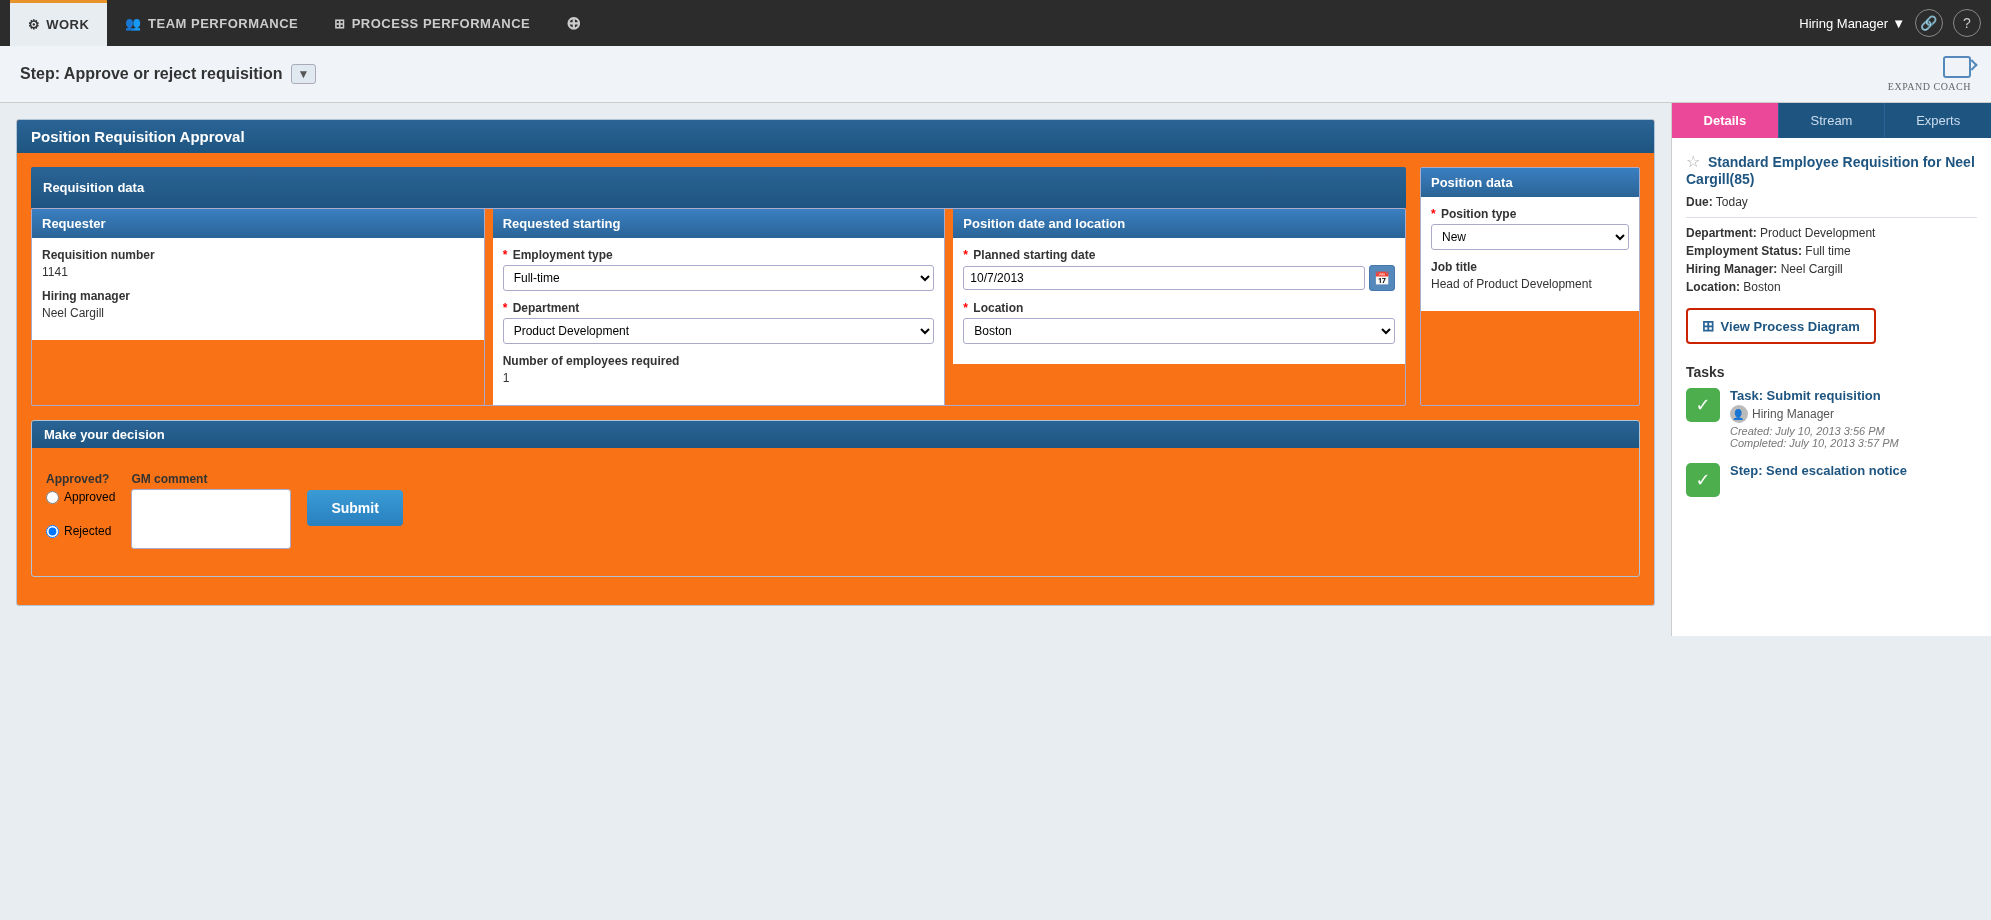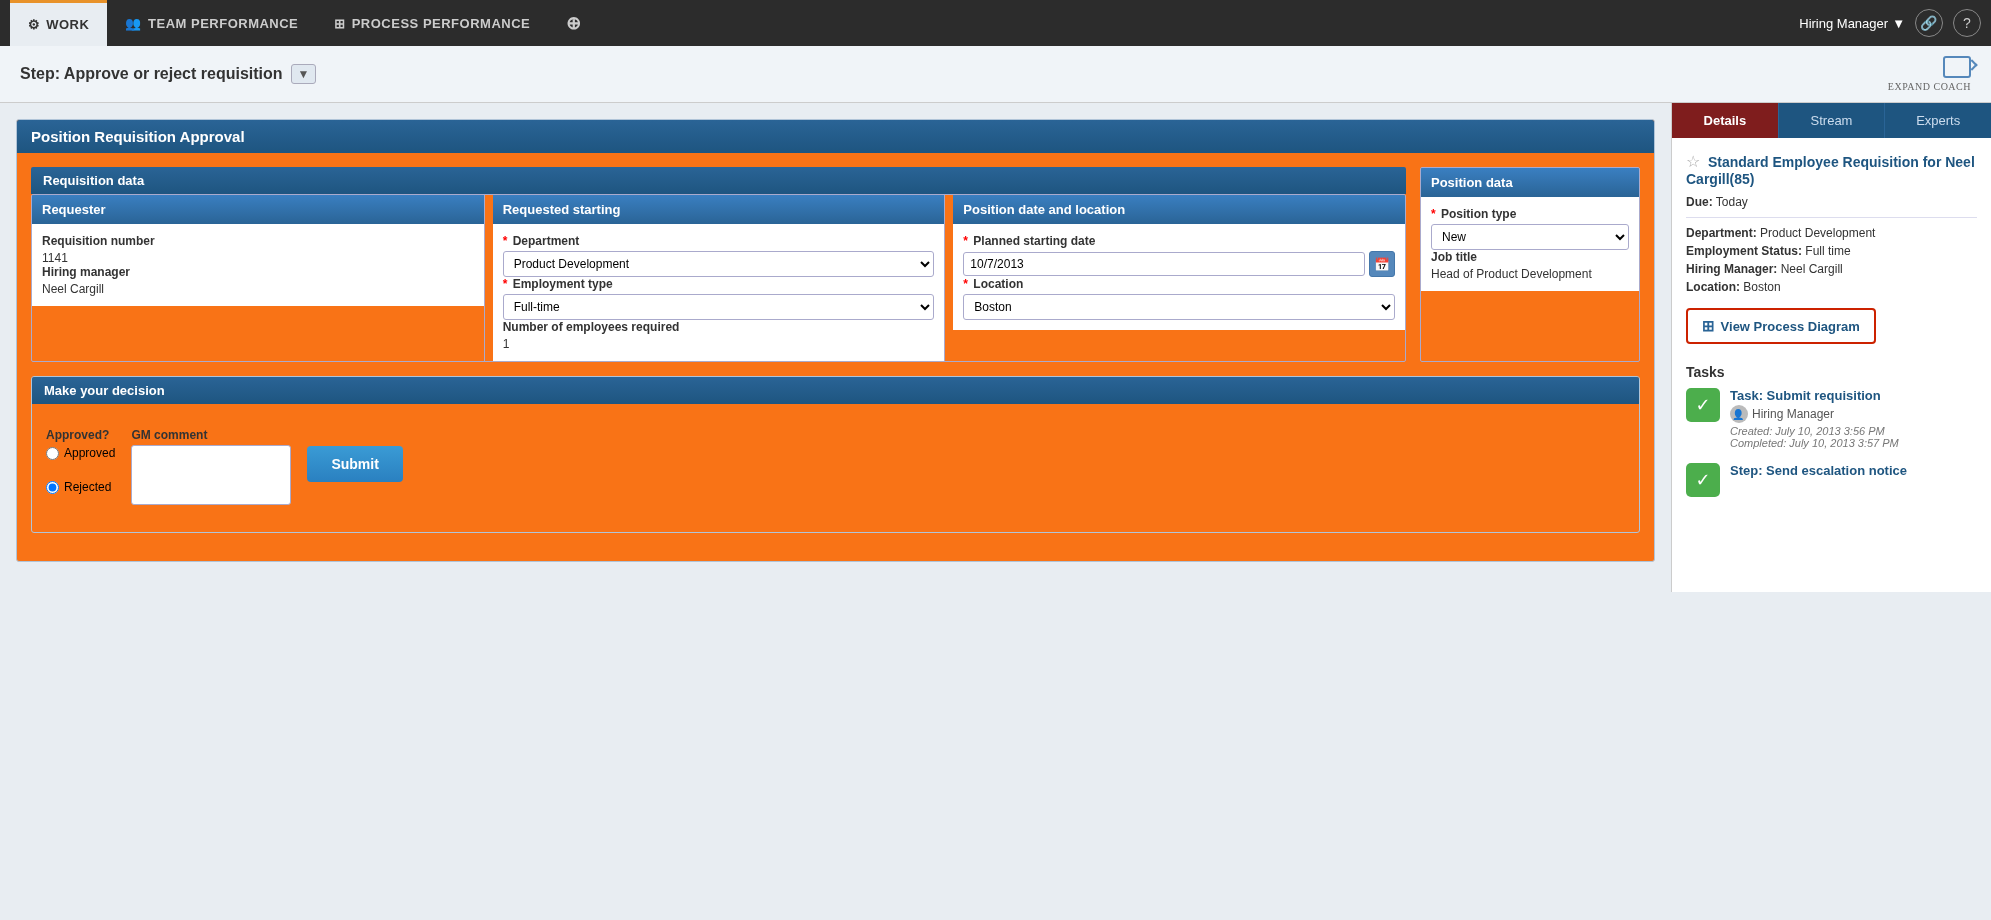--- a/index.html
+++ b/index.html
@@ -147,21 +147,21 @@
     .req-col:last-child { border-right: none; }
     .req-col-header {
       background: linear-gradient(180deg, #3a7fc1 0%, #2a6496 100%);
       color: #fff;
       padding: 7px 10px;
       font-size: 13px;
       font-weight: bold;
     }
     .req-col-body { padding: 10px; background: #fff; }
 
-    .field-group { }
+    .field-group { margin-bottom: 10px; }
     .field-label {
       font-weight: bold;
       font-size: 12px;
       color: #333;
       margin-bottom: 3px;
     }
     .field-value { font-size: 12px; color: #333; }
     .required-star { color: red; margin-right: 2px; }
 
     .form-select {
@@ -262,21 +262,21 @@
       flex: 1;
       padding: 10px 6px;
       text-align: center;
       color: #cde;
       font-size: 13px;
       cursor: pointer;
       border-right: 1px solid #2a6496;
     }
     .right-tab:last-child { border-right: none; }
     .right-tab.active {
-      background: #7f1d1d;
+      background: #ec4899;
       color: #fff;
       font-weight: bold;
     }
 
     .right-panel-body { padding: 14px; }
 
     .task-title-link {
       color: #1e5580;
       font-weight: bold;
       font-size: 14px;
@@ -414,21 +414,21 @@
 
     <div class="card">
       <div class="card-header">
         <span>Position Requisition Approval</span>
       </div>
       <div class="card-body">
 
         <div style="display:flex; gap:14px; margin-bottom:14px;">
 
           <div style="flex:1;">
-            <div class="card-header" style="font-size:13px; padding:6px 12px; margin-bottom:0; border-radius:2px 2px 0 0;">
+            <div class="card-header" style="font-size:13px; padding:13px 12px; margin-bottom:0; border-radius:2px 2px 0 0;">
               <span>Requisition data</span>
             </div>
             <div class="req-grid">
 
               <div class="req-col">
                 <div class="req-col-header">
                   <span>Requester</span>
                 </div>
                 <div class="req-col-body">
                   <div class="field-group">
@@ -443,37 +443,37 @@
               </div>
 
               <div class="req-col">
                 <div class="req-col-header">
                   <span>Requested starting</span>
                 </div>
                 <div class="req-col-body">
                   <div class="field-group">
                     <div class="field-label">
                       <span class="required-star">*</span>
+                      <span>Employment type</span>
+                    </div>
+                    <select class="form-select">
+                      <option>Full-time</option>
+                      <option>Part-time</option>
+                      <option>Contract</option>
+                    </select>
+                  </div>
+                  <div class="field-group">
+                    <div class="field-label">
+                      <span class="required-star">*</span>
                       <span>Department</span>
                     </div>
                     <select class="form-select">
                       <option>Product Development</option>
                       <option>Engineering</option>
                       <option>Marketing</option>
-                    </select>
-                  </div>
-                  <div class="field-group">
-                    <div class="field-label">
-                      <span class="required-star">*</span>
-                      <span>Employment type</span>
-                    </div>
-                    <select class="form-select">
-                      <option>Full-time</option>
-                      <option>Part-time</option>
-                      <option>Contract</option>
                     </select>
                   </div>
                   <div class="field-group">
                     <div class="field-label">Number of employees required</div>
                     <div class="field-value">1</div>
                   </div>
                 </div>
               </div>
 
               <div class="req-col">

